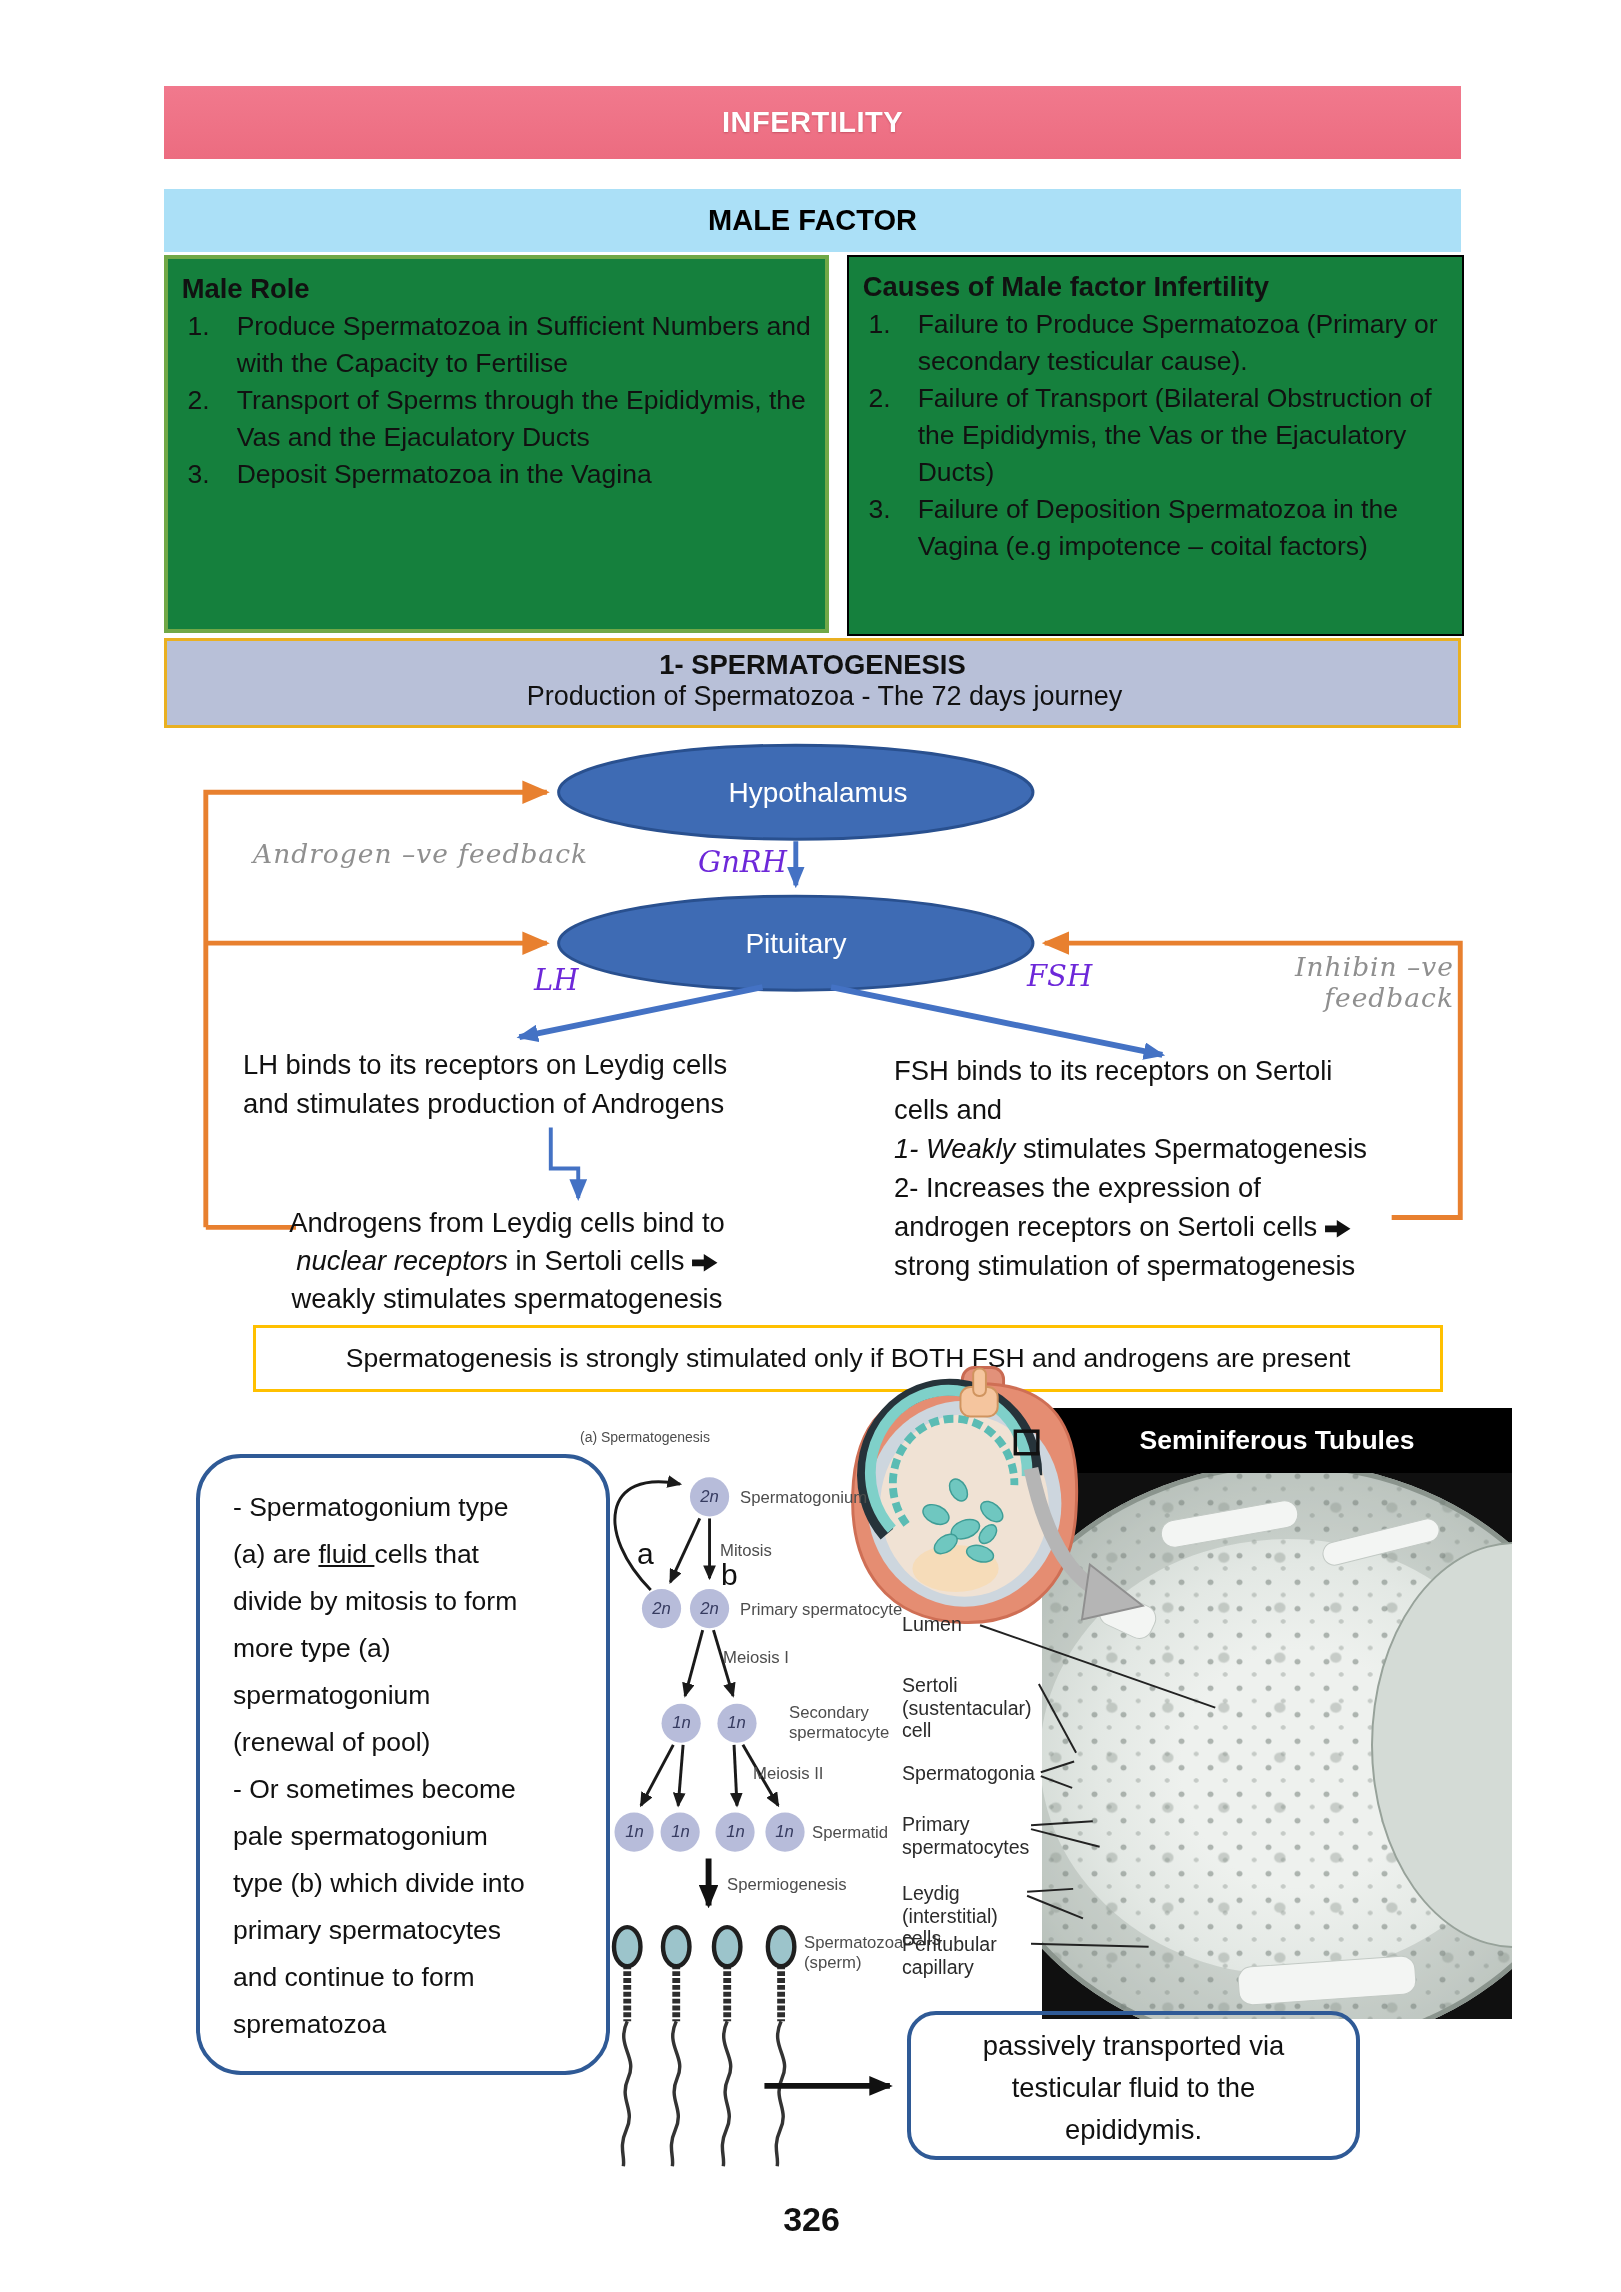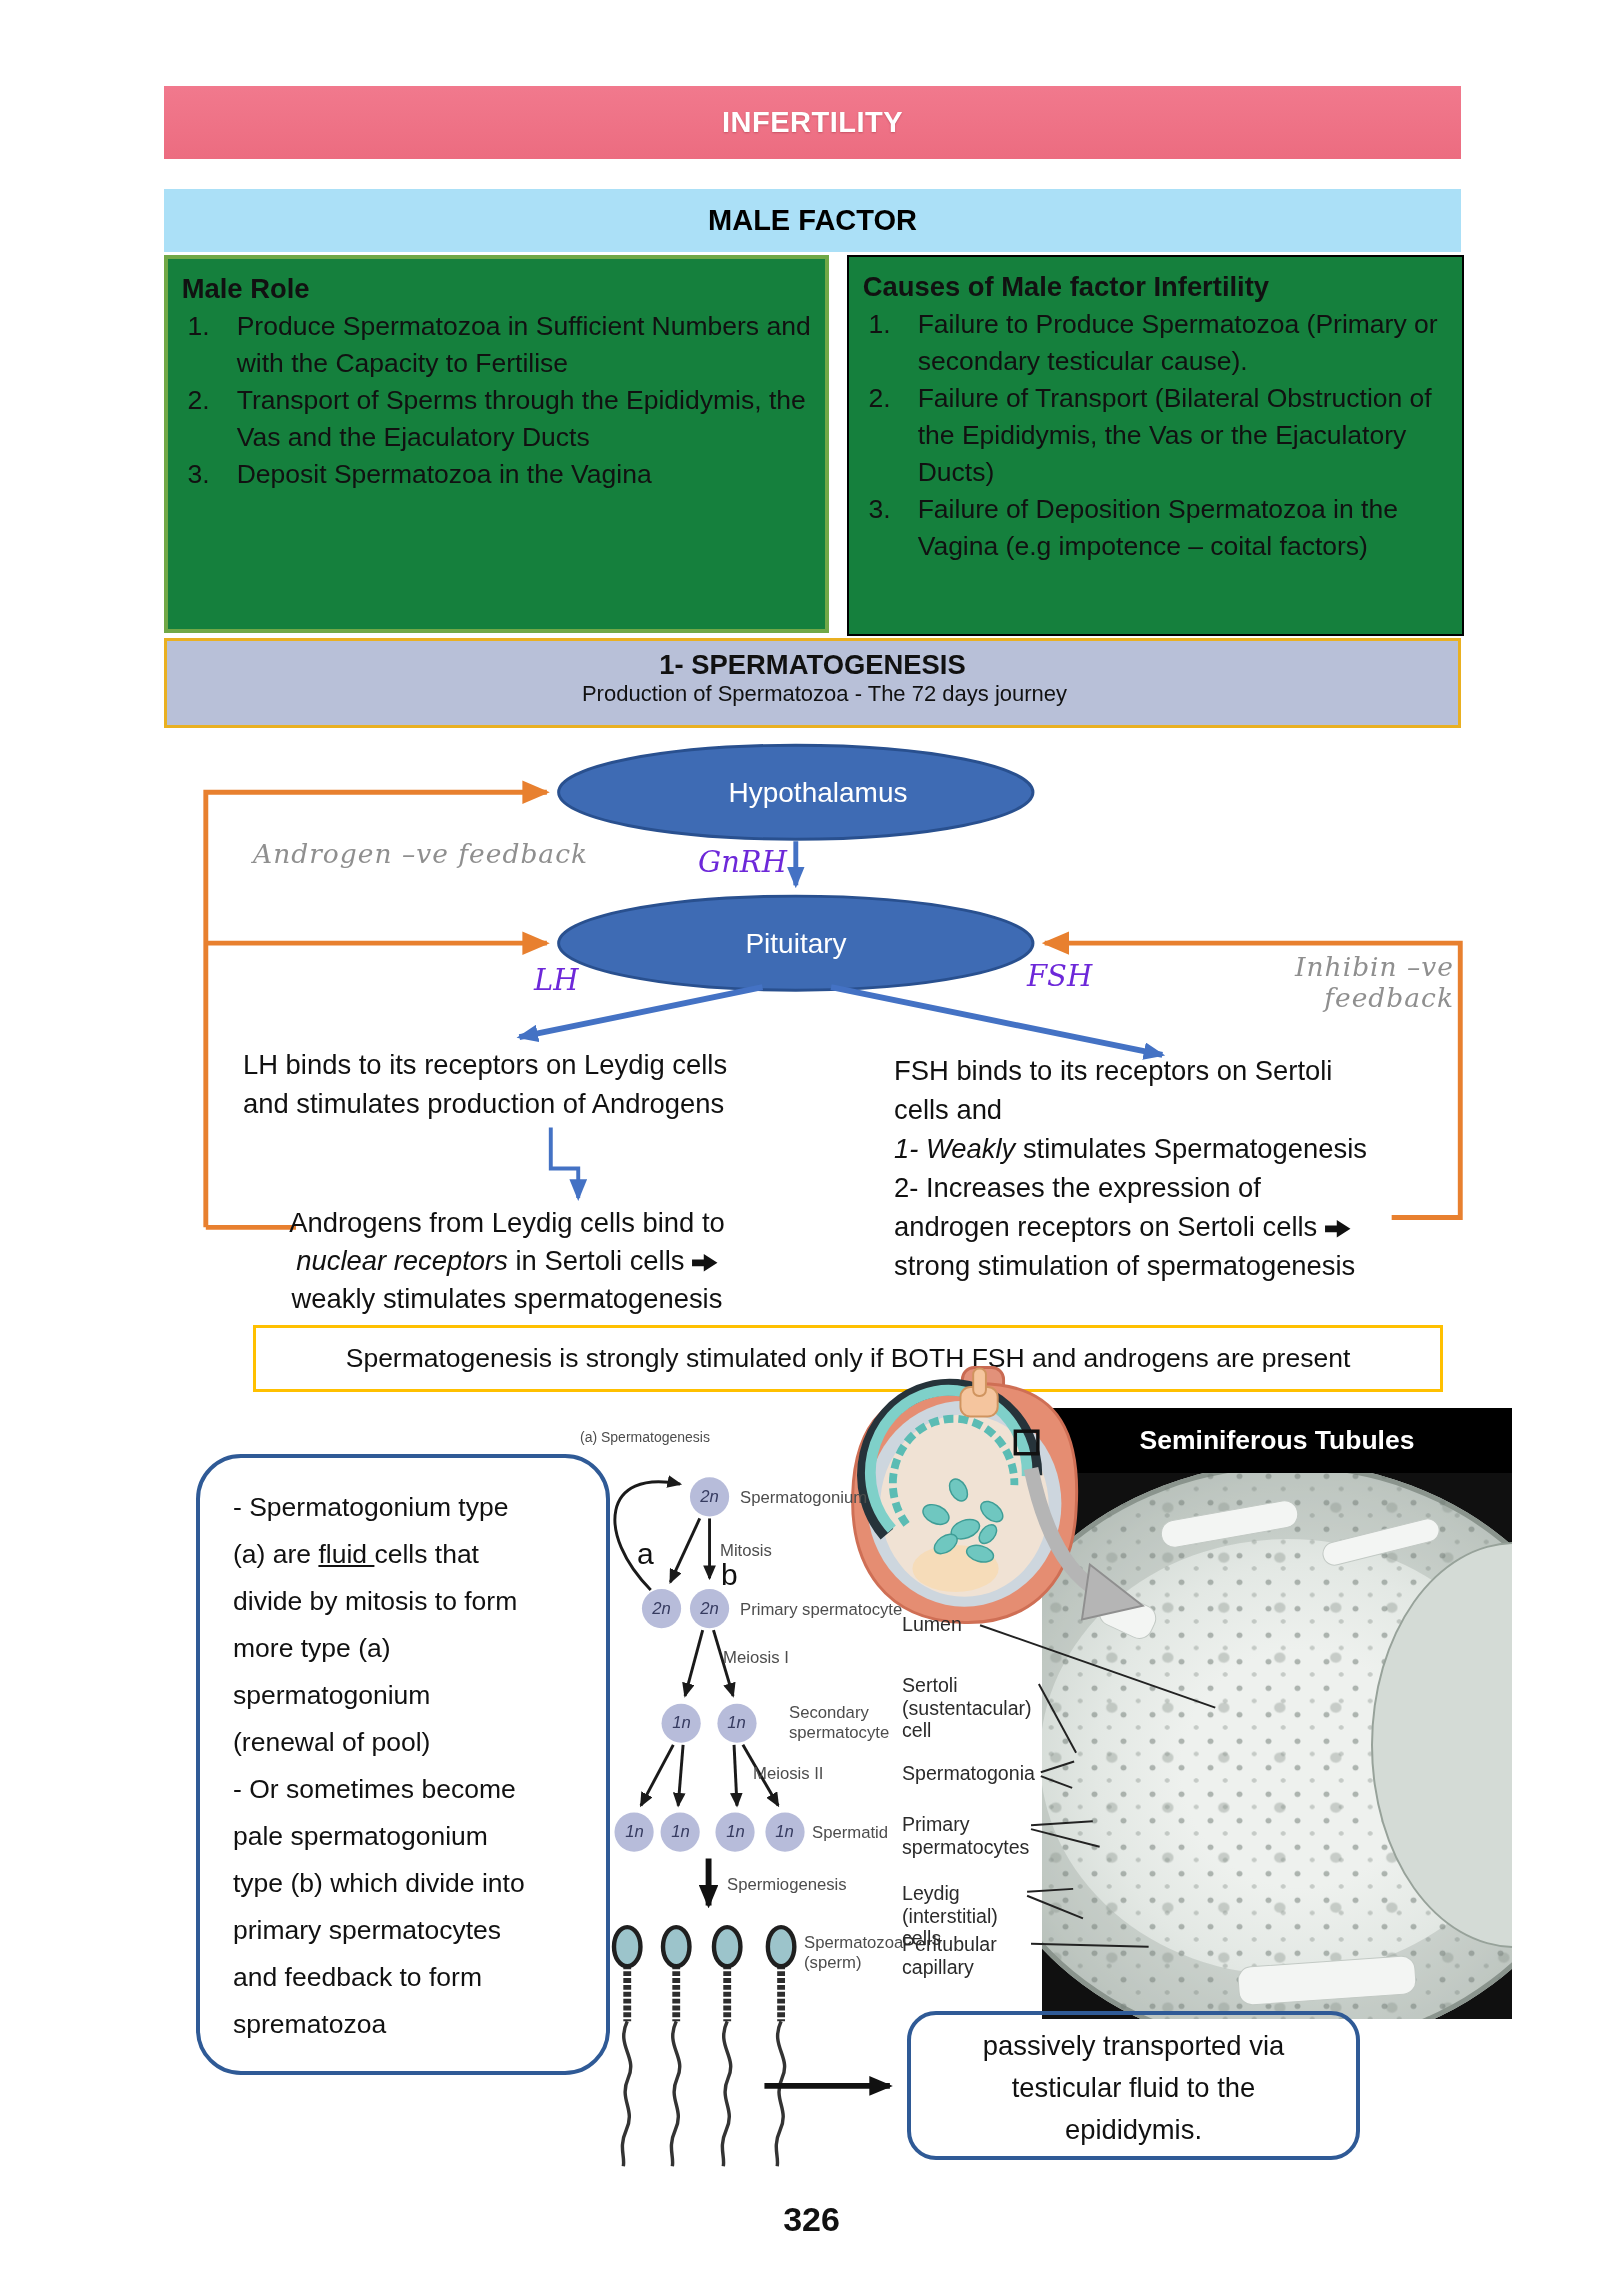--- a/index.html
+++ b/index.html
@@ -17,21 +17,21 @@
   .box-green{left:164px;width:665px;height:378px;border:4.9px solid #71a847;}
   .box-black{left:847px;width:617px;height:381px;border:2.9px solid #000;}
   .box-h{font-size:27.4px;font-weight:bold;line-height:39px;}
   .li{display:flex;}
   .li .num{width:55px;padding-left:5.9px;font-size:26.5px;line-height:37px;box-sizing:border-box;}
   .li .txt{flex:1;font-size:26.5px;line-height:37px;}
   
   .banner{position:absolute;left:164px;top:638px;width:1297px;height:90px;background:#b8c0d8;
           border:3.9px solid #e9b021;box-sizing:border-box;text-align:center;z-index:1;}
   .banner-t{font-size:27.4px;font-weight:bold;margin-top:7.8px;}
-  .banner-s{font-size:22px;padding-left:24px;}
+  .banner-s{font-size:27px;padding-left:24px;}
   
   #overlay{position:absolute;left:0;top:0;z-index:2;}
   
   .ztext{z-index:3;}
   .node-label{position:absolute;width:470px;text-align:center;color:#fff;font-size:28px;z-index:3;}
   .hand{font-family:"DejaVu Serif",serif;font-style:italic;}
   .hand-dark{color:#6d28d9;font-size:29px;}
   .hand-gray{color:#8f8f8f;font-size:26.5px;letter-spacing:1px;}
   .flowtxt{font-size:27.4px;line-height:39px;}
   .inline-arrow{vertical-align:-2px;margin-left:7.8px;}
@@ -317,21 +317,21 @@
     <div>- Spermatogonium type</div>
     <div><span>(a) are </span><span class="u">fluid </span><span>cells that</span></div>
     <div>divide by mitosis to form</div>
     <div>more type (a)</div>
     <div>spermatogonium</div>
     <div>(renewal of pool)</div>
     <div>- Or sometimes become</div>
     <div>pale spermatogonium</div>
     <div>type (b) which divide into</div>
     <div>primary spermatocytes</div>
-    <div>and feedback to form</div>
+    <div>and continue to form</div>
     <div>sprematozoa</div>
   </div>
 
   <div class="dgm" style="left:580px;top:1428px;font-size:14px;">(a) Spermatogenesis</div>
   <span class="ploidy" style="left:690px;top:1477px;">2n</span>
   <span class="ploidy" style="left:642px;top:1589px;">2n</span>
   <span class="ploidy" style="left:690px;top:1589px;">2n</span>
   <span class="ploidy" style="left:662px;top:1703px;">1n</span>
   <span class="ploidy" style="left:717px;top:1703px;">1n</span>
   <span class="ploidy" style="left:615px;top:1812px;">1n</span>

